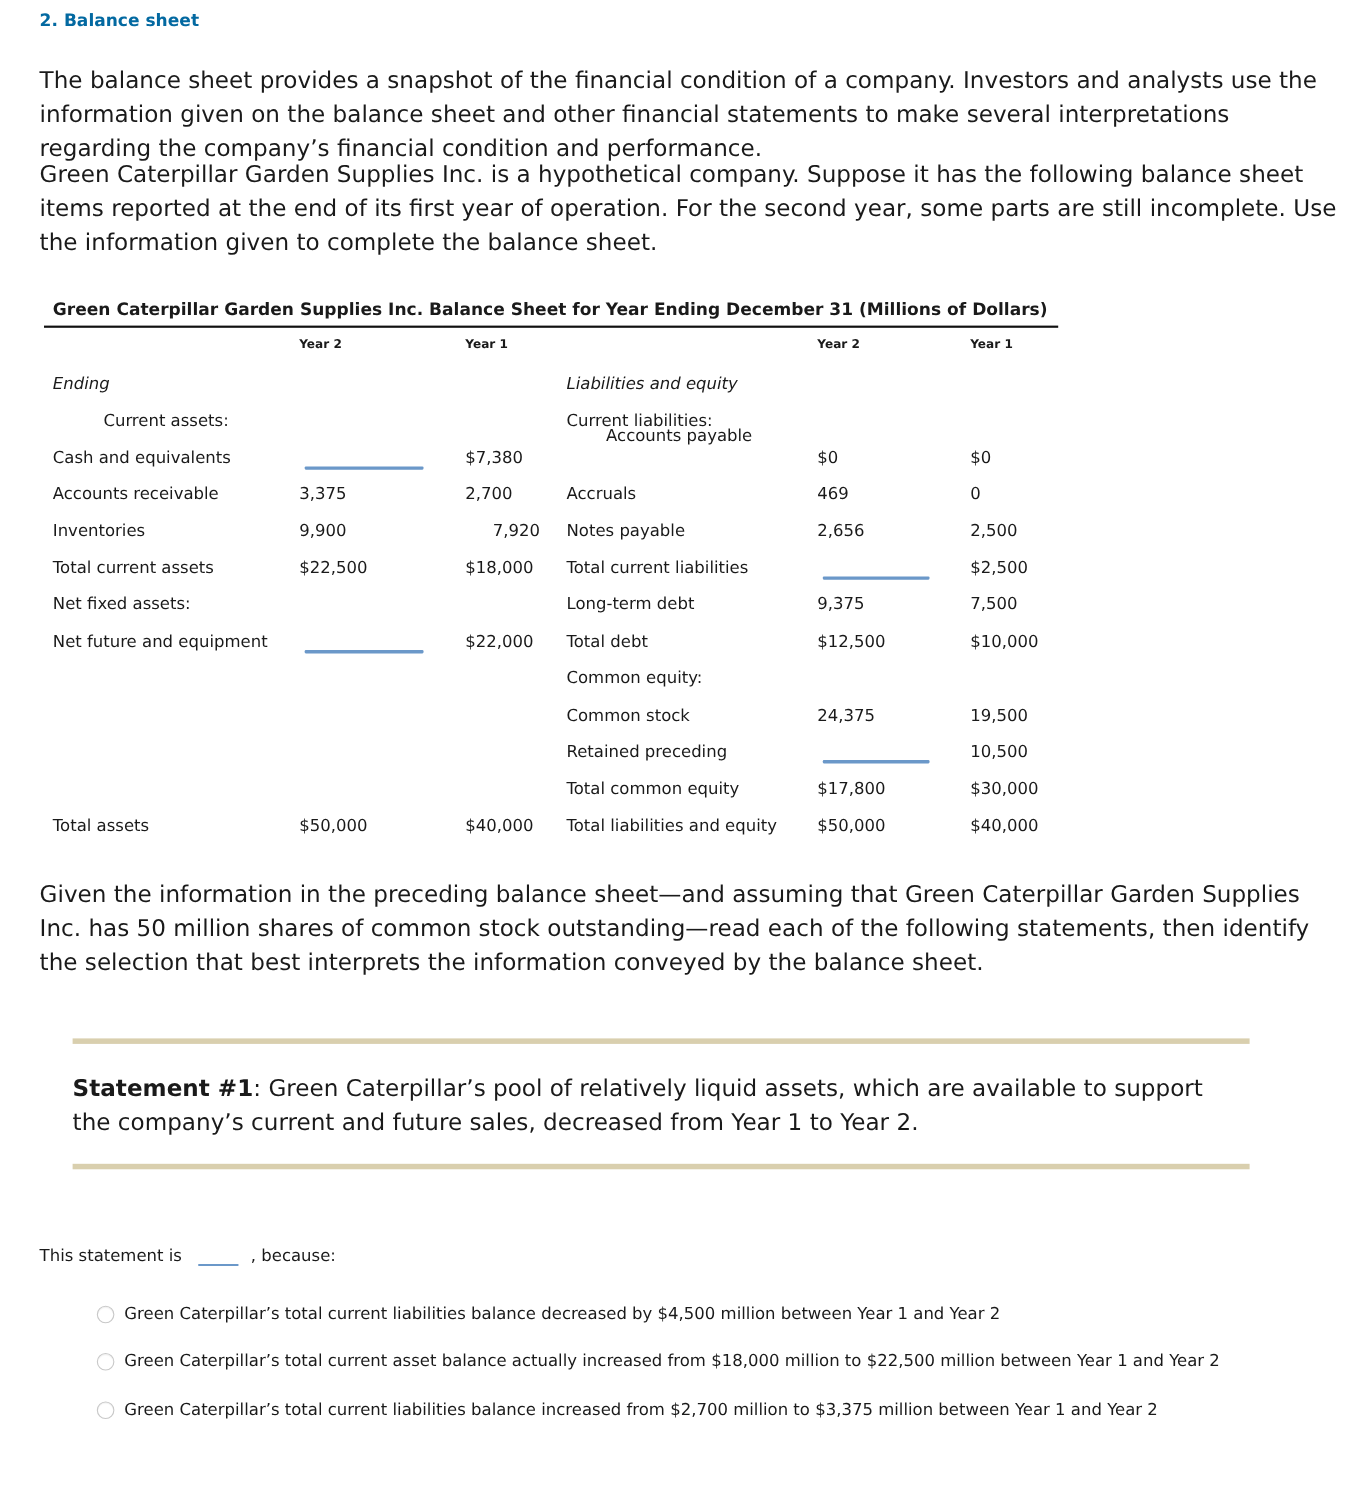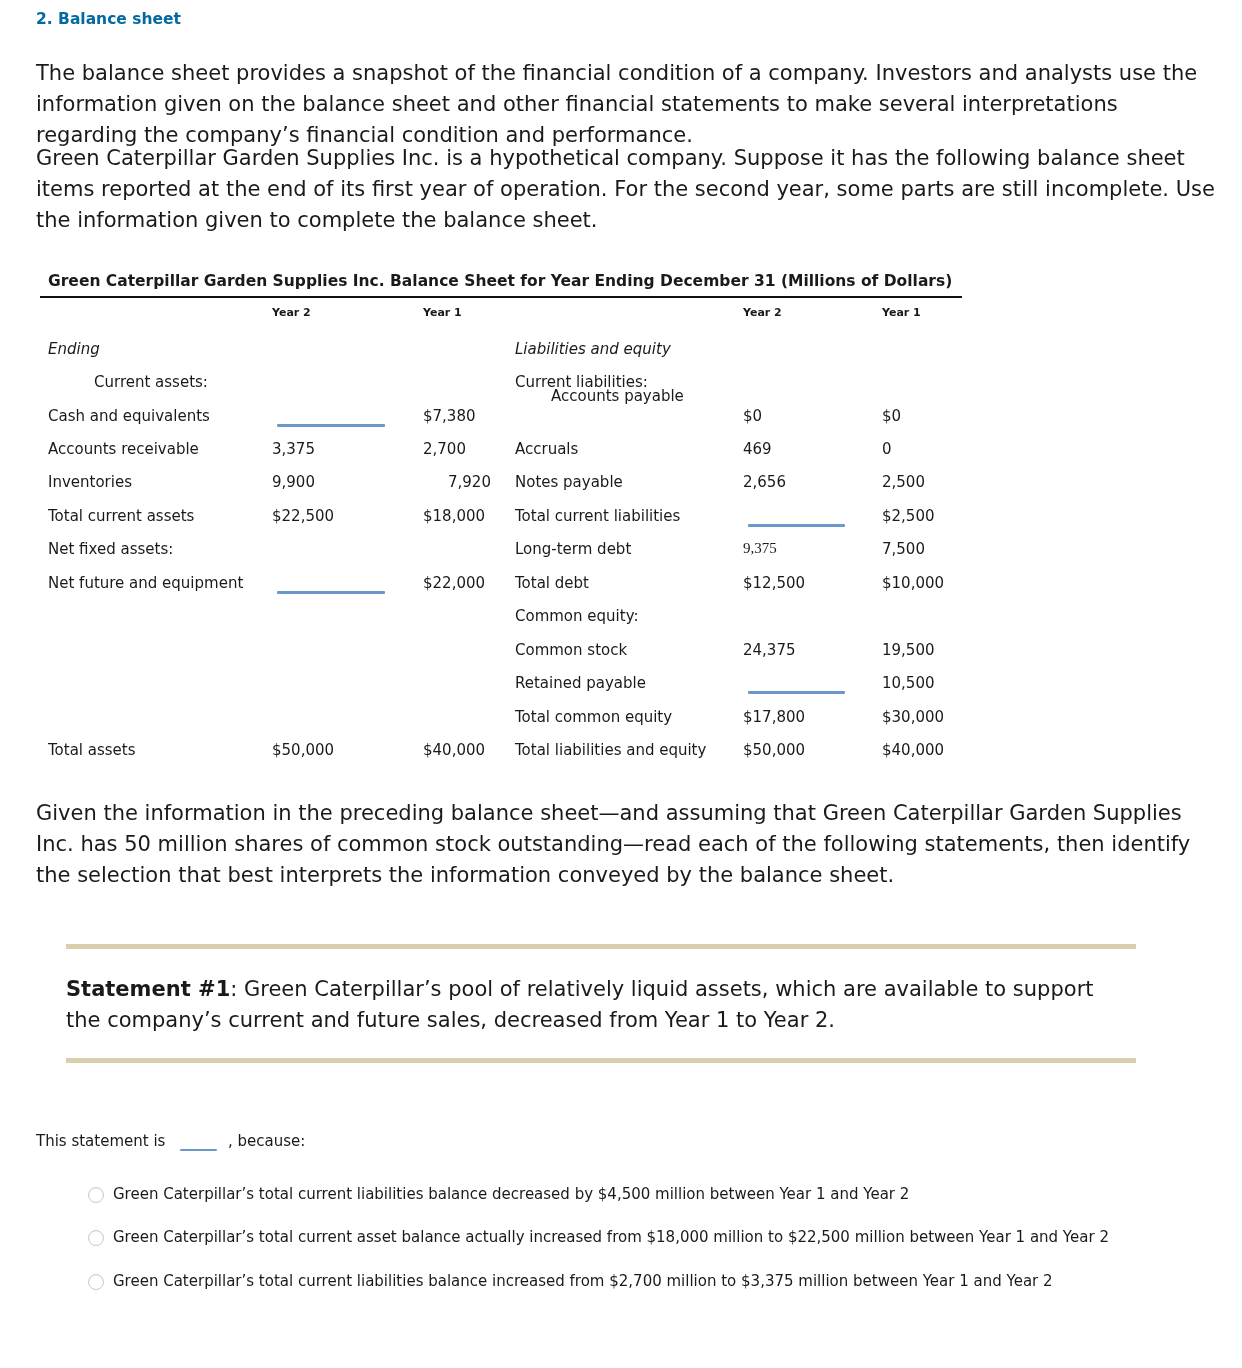--- a/index.html
+++ b/index.html
@@ -93,36 +93,36 @@
     <div class="abs cell" style="left:743px; top:473px;">2,656</div>
     <div class="abs cell" style="left:882px; top:473px;">2,500</div>
   </div>
   <div>
     <div class="abs cell" style="left:515px; top:507px;">Total current liabilities</div>
     <div class="blank" style="left:748px; top:524px; width:97px;"></div>
     <div class="abs cell" style="left:882px; top:507px;">$2,500</div>
   </div>
   <div>
     <div class="abs cell" style="left:515px; top:540px;">Long-term debt</div>
-    <div class="abs cell" style="left:743px; top:540px;font-family:Liberation Serif, serif;">9,375</div>
+    <div class="abs cell" style="left:743px; top:540px;">9,375</div>
     <div class="abs cell" style="left:882px; top:540px;">7,500</div>
   </div>
   <div>
     <div class="abs cell" style="left:515px; top:574px;">Total debt</div>
     <div class="abs cell" style="left:743px; top:574px;">$12,500</div>
     <div class="abs cell" style="left:882px; top:574px;">$10,000</div>
   </div>
   <div class="abs cell" style="left:515px; top:607px;">Common equity:</div>
   <div>
     <div class="abs cell" style="left:515px; top:641px;">Common stock</div>
     <div class="abs cell" style="left:743px; top:641px;">24,375</div>
     <div class="abs cell" style="left:882px; top:641px;">19,500</div>
   </div>
   <div>
-    <div class="abs cell" style="left:515px; top:674px;">Retained payable</div>
+    <div class="abs cell" style="left:515px; top:674px;">Retained preceding</div>
     <div class="blank" style="left:748px; top:691px; width:97px;"></div>
     <div class="abs cell" style="left:882px; top:674px;">10,500</div>
   </div>
   <div>
     <div class="abs cell" style="left:515px; top:708px;">Total common equity</div>
     <div class="abs cell" style="left:743px; top:708px;">$17,800</div>
     <div class="abs cell" style="left:882px; top:708px;">$30,000</div>
   </div>
   <div>
     <div class="abs cell" style="left:515px; top:741px;">Total liabilities and equity</div>

